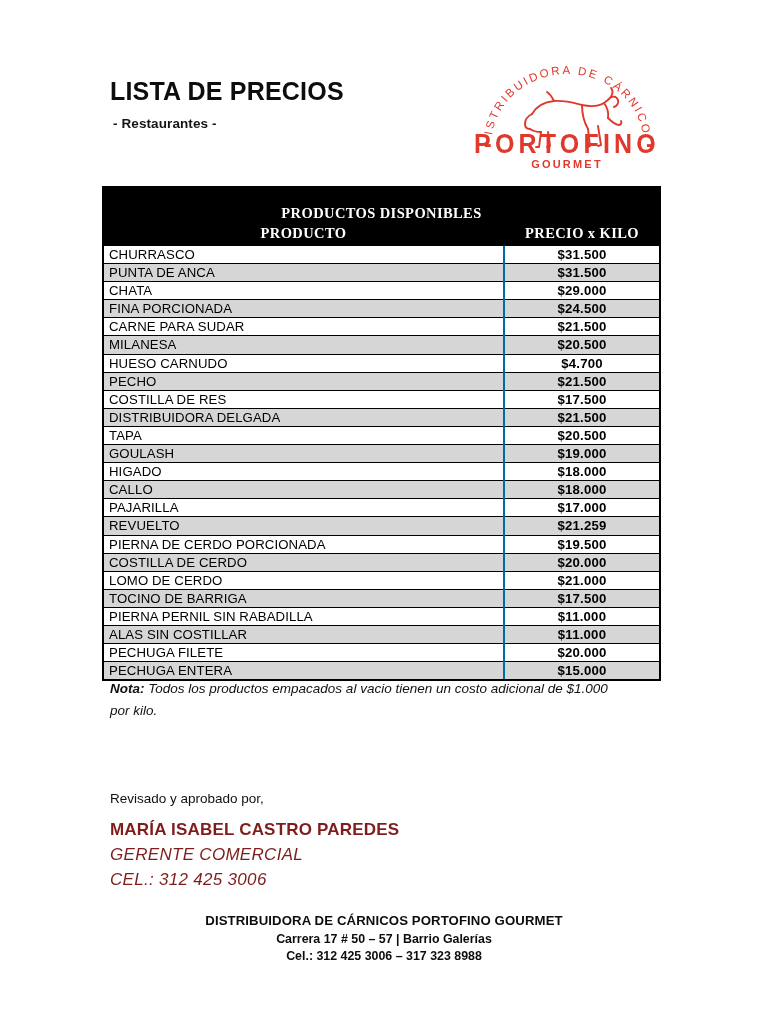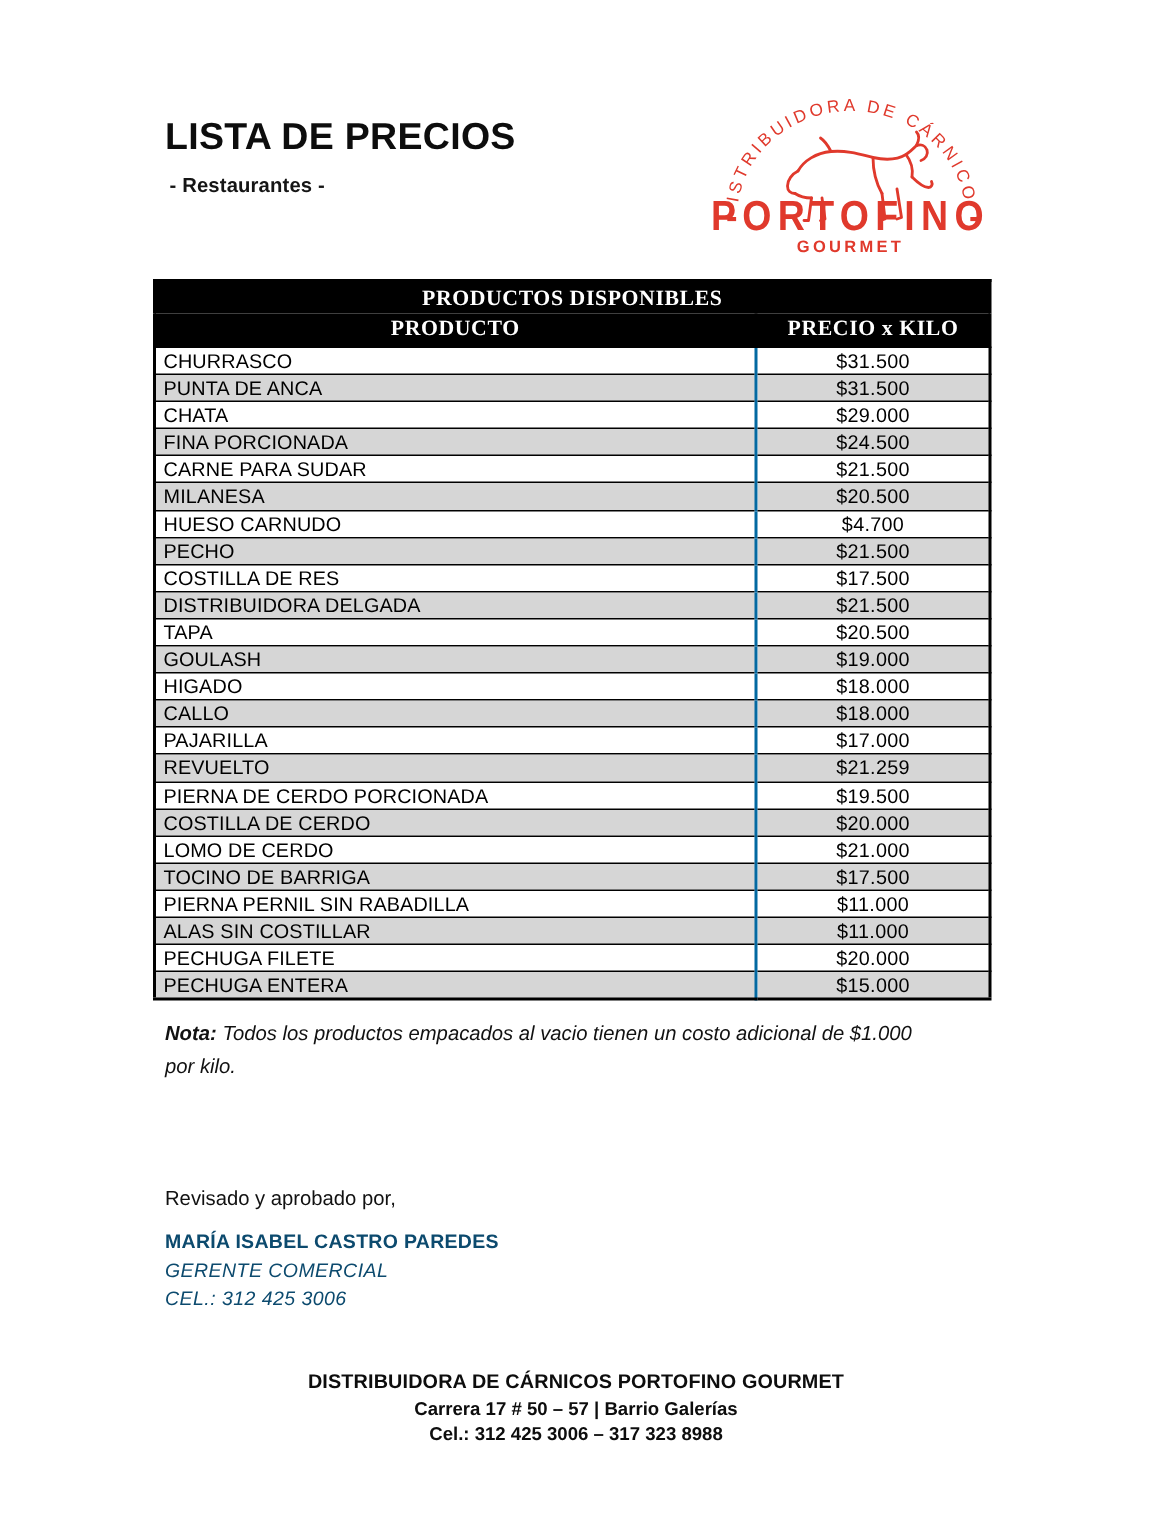--- a/index.html
+++ b/index.html
@@ -81,21 +81,21 @@
     background: #000000;
     color: #ffffff;
     font-family: "Liberation Serif", serif;
     font-weight: bold;
     text-align: center;
     padding: 2px 0 1px 0;
     letter-spacing: 0.4px;
   }
   th.th-span {
     font-size: 14.5px;
-    padding-top: 3px;
+    padding-top: 17px;
   }
   th.th-producto, th.th-precio {
     font-size: 14.5px;
     padding-bottom: 3px;
   }
   th.th-producto { border-right: 2px solid #000; }
 
   tbody td {
     font-size: 13.2px;
     border-top: 1px solid #000;
@@ -108,20 +108,21 @@
   }
   td.prod {
     padding-left: 5px;
     text-align: left;
     border-right: 2px solid #0369a1;
     letter-spacing: 0.1px;
   }
   td.price {
     text-align: center;
     letter-spacing: 0.2px;
+    font-weight: bold;
   }
   tr.shaded td { background: #d6d6d6; }
   tr.plain td { background: #ffffff; }
   tbody tr:last-child td { border-bottom: 2px solid #000; }
 
   
   .note {
     position: absolute;
     left: 110px;
     top: 678px;
@@ -138,23 +139,23 @@
     position: absolute;
     left: 110px;
     top: 791px;
     font-size: 13.5px;
     color: #111;
   }
   .sign-block {
     position: absolute;
     left: 110px;
     top: 818px;
-    font-size: 13px;
+    font-size: 17px;
     line-height: 1.47;
-    color: #0c4a6e;
+    color: #7f1d1d;
   }
   .sign-name {
     font-weight: bold;
     letter-spacing: 0.2px;
   }
   .sign-role, .sign-cel {
     font-style: italic;
     letter-spacing: 0.3px;
   }
 

